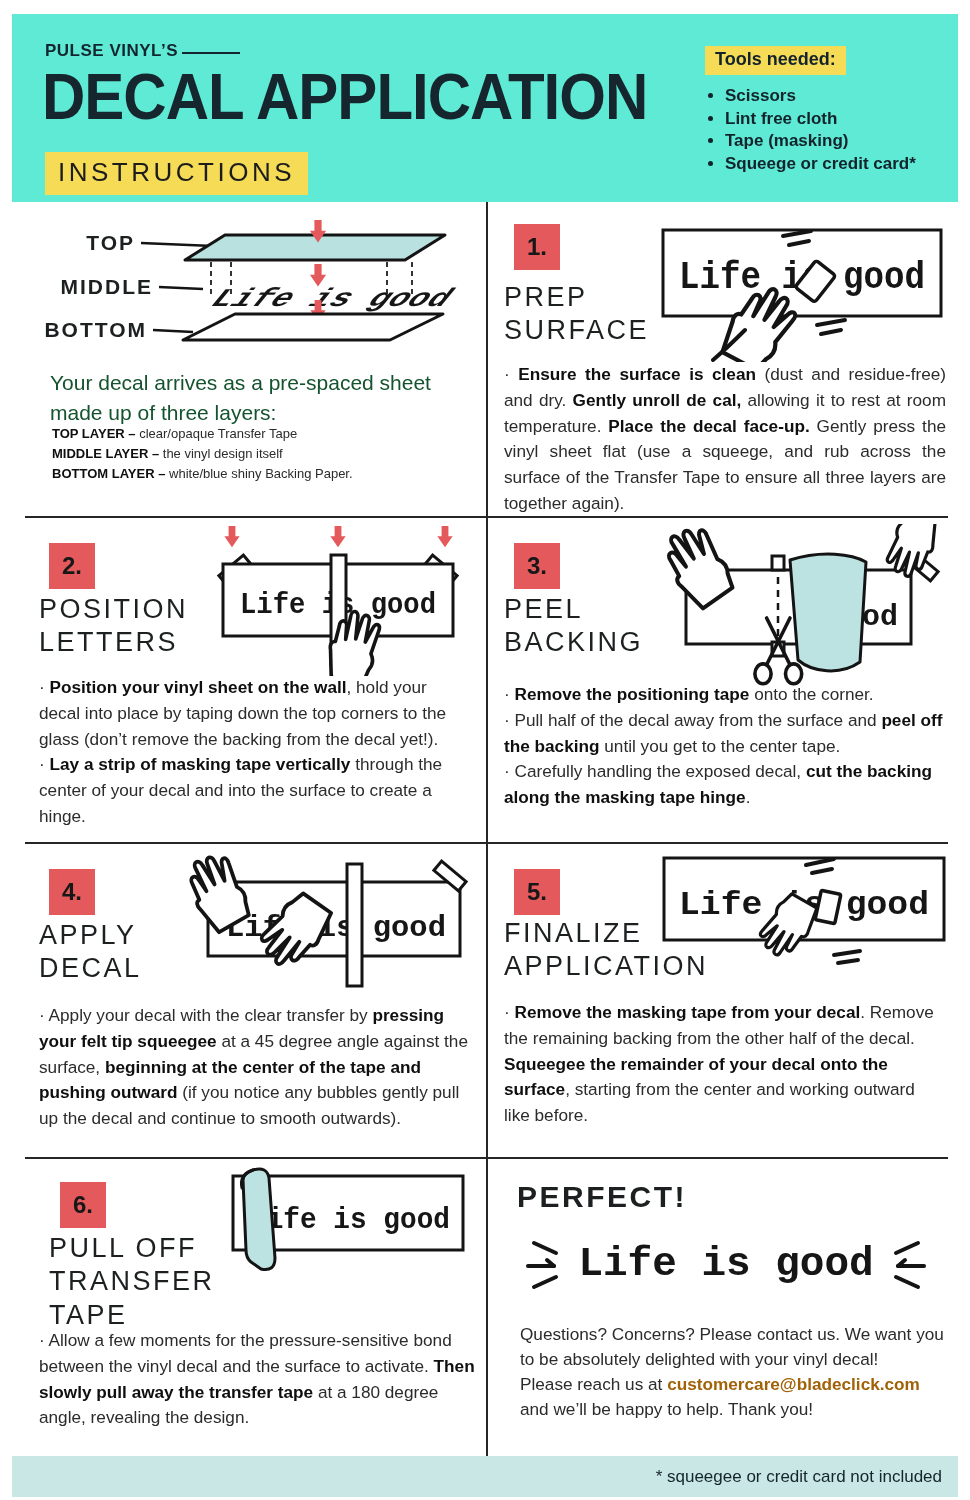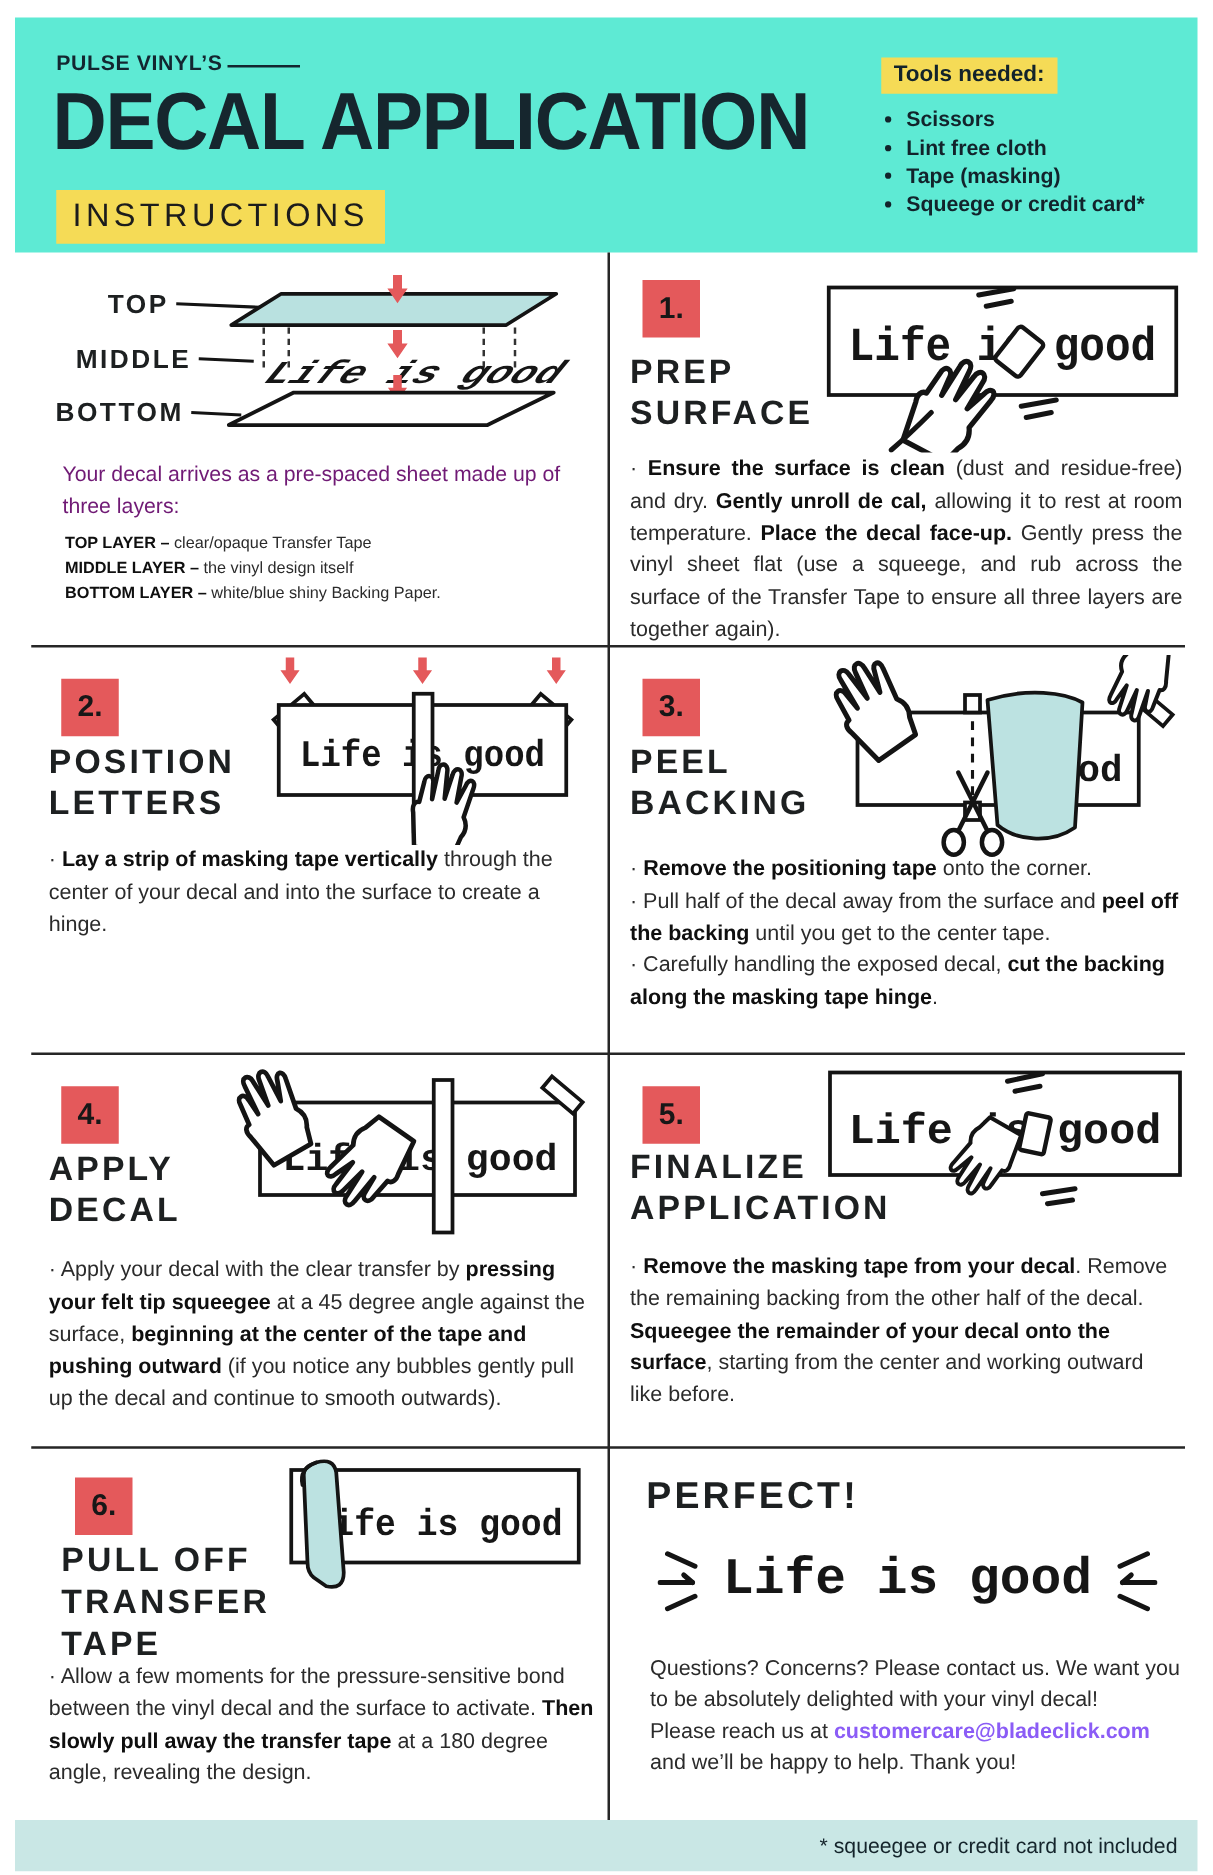--- a/index.html
+++ b/index.html
@@ -19,38 +19,38 @@
   .tools-label{display:inline-block;background:#F5DB56;padding:3px 10px 5px;font-size:18px;color:#12232b;}
   .tools-list{margin:10px 0 10px;padding-left:20px;font-size:17px;line-height:1.33;color:#12232b;}
 
   
   .vline{left:486px;top:202px;width:2px;height:1254px;background:#262626;}
   .hline{left:25px;width:923px;height:2px;background:#262626;}
 
   
   .badge{width:46px;height:46px;background:#E4595B;color:#171717;font-size:24px;font-weight:bold;
          display:flex;align-items:center;justify-content:center;}
-  .step-title{font-size:27px;font-weight:bold;letter-spacing:2.5px;line-height:1.24;color:#1d2021;}
+  .step-title{font-size:27px;font-weight:normal;letter-spacing:2.5px;line-height:1.24;color:#1d2021;}
   .step-title span{display:block;}
   .step-body{font-size:17.2px;line-height:1.5;color:#2b2b2b;}
   .step-body p{margin:0;}
   .step-body b{color:#0f0f0f;}
   .justify p{text-align:justify;}
 
-  .intro-text{font-size:17px;line-height:1.45;color:#701a75;}
+  .intro-text{font-size:21px;line-height:1.45;color:#14532d;}
   .layer-list p{margin:0;font-size:13px;line-height:1.55;color:#2b2b2b;}
   .layer-list b{color:#0f0f0f;}
 
   
   .perfect-title{font-size:30px;font-weight:bold;letter-spacing:2.5px;color:#1d2021;}
   .decal-display{display:flex;align-items:center;gap:16px;}
   .decal-text{font-family:"Liberation Mono","DejaVu Sans Mono",monospace;font-weight:bold;
               font-size:41px;color:#161616;white-space:nowrap;}
   .contact p{margin:0;font-size:17.2px;line-height:1.45;color:#2b2b2b;}
-  .contact b{color:#8b5cf6;}
+  .contact b{color:#a16207;}
 
   .footer{left:12px;top:1456px;width:946px;height:41px;background:#C9E7E5;display:flex;
           align-items:center;justify-content:flex-end;padding-right:16px;box-sizing:border-box;
           font-size:17px;color:#14242b;padding-left:35px;}
 
   
   .mono-text{font-family:"Liberation Mono","DejaVu Sans Mono",monospace;font-weight:bold;fill:#161616;}
   .diagram-label{font-family:"Liberation Sans","DejaVu Sans",sans-serif;font-weight:bold;
                  font-size:21px;letter-spacing:2px;fill:#1d2021;}
 </style>
@@ -168,20 +168,21 @@
       <use href="#arrow-down" transform="translate(240,2) scale(0.85)"></use>
       <use href="#tape" transform="translate(30,46) rotate(-40)"></use>
       <use href="#tape" transform="translate(236,46) rotate(40)"></use>
       <rect x="18" y="40" width="230" height="72" fill="#fff" stroke="#141414" stroke-width="3"></rect>
       <text class="mono-text" x="133" y="89" font-size="30" text-anchor="middle" textLength="196" lengthAdjust="spacingAndGlyphs">Life is good</text>
       <rect x="126" y="31" width="15" height="110" fill="#fff" stroke="#141414" stroke-width="3"></rect>
       <use href="#hand" transform="translate(122,80) rotate(8) scale(0.9)"></use>
     </svg>
   </div>
   <div class="abs step-body" style="left:39px;top:675px;width:428px">
+      <p><span>· </span><b>Position your vinyl sheet on the wall</b><span>, hold your decal into place by taping down the top corners to the glass (don’t remove the backing from the decal yet!).</span></p>
       <p><span>· </span><b>Lay a strip of masking tape vertically</b><span> through the center of your decal and into the surface to create a hinge.</span></p>
     </div>
 
   <div class="abs badge" style="left:514px;top:543px">3.</div>
   <div class="abs step-title" style="left:504px;top:593px">
     <span>PEEL</span>
     <span>BACKING</span>
   </div>
   <div class="abs" style="left:626px;top:524px">
     <svg width="330" height="172" viewBox="0 0 330 172">

